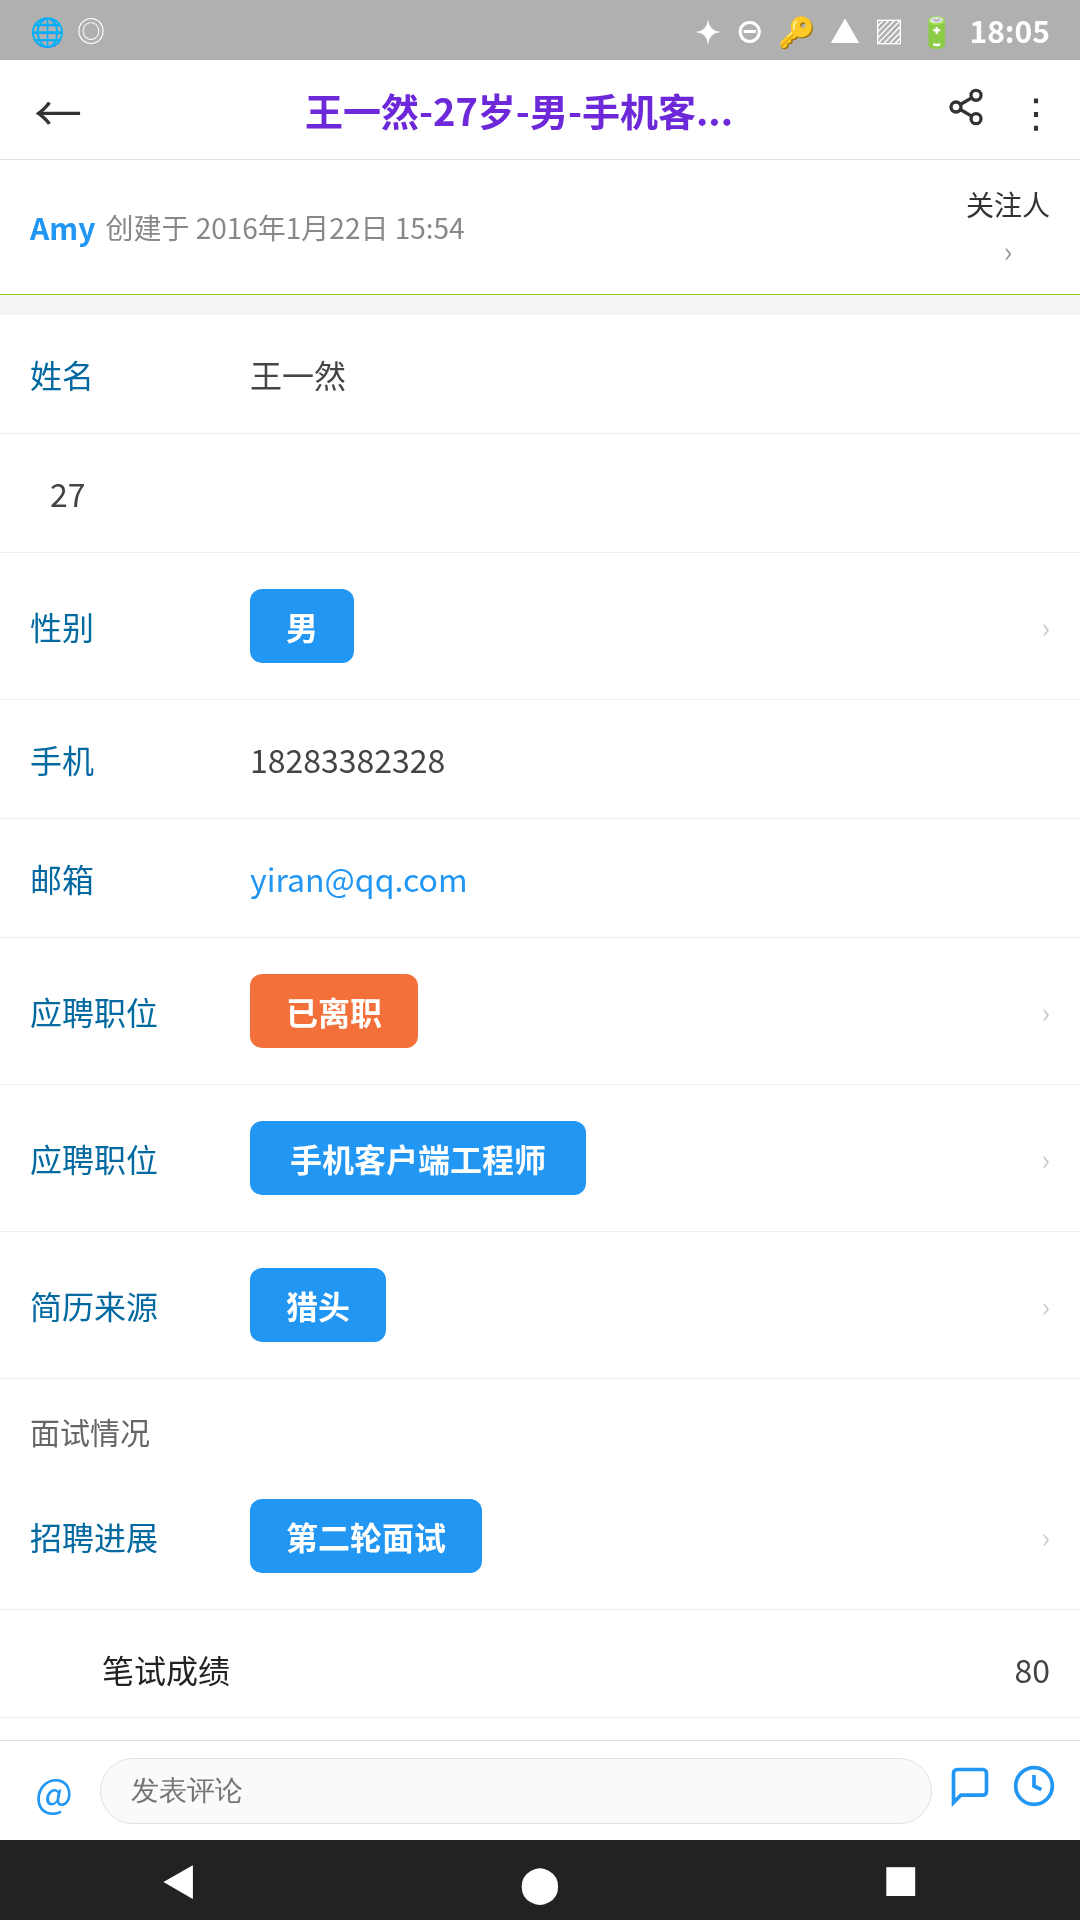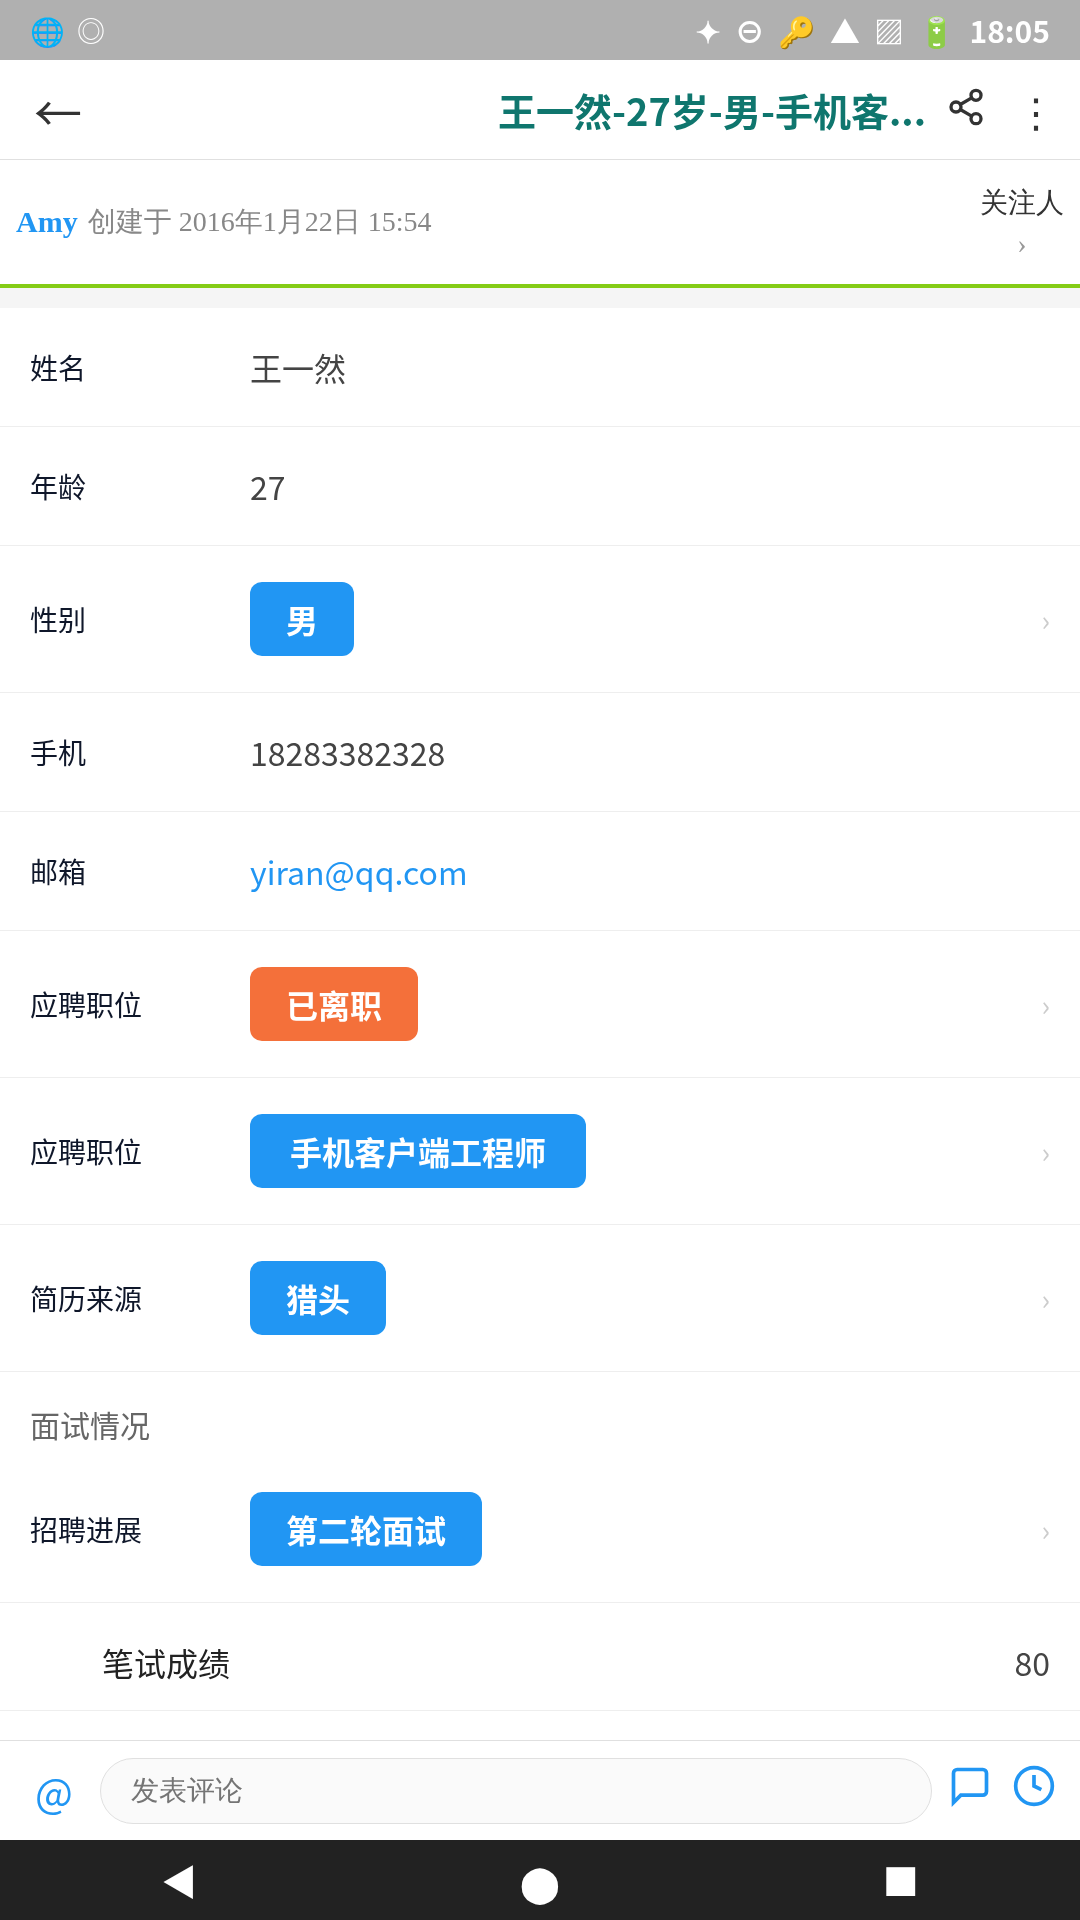--- a/index.html
+++ b/index.html
@@ -51,43 +51,42 @@
     .toolbar-back {
       font-size: 48px;
       color: #333;
       cursor: pointer;
       padding: 10px;
     }
     .toolbar-title {
       flex: 1;
       font-size: 38px;
       font-weight: bold;
-      color: #0f766e;
-      text-align: right;
+      color: #6d28d9;
+      text-align: center;
     }
     .toolbar-icons {
       display: flex;
       gap: 30px;
       align-items: center;
     }
     .toolbar-icon {
       font-size: 40px;
       color: #333;
       cursor: pointer;
     }
 
     
     .sub-header {
       background: white;
-      padding: 24px 16px;
+      padding: 24px 30px;
       display: flex;
       align-items: center;
       justify-content: space-between;
-      border-bottom: 4px solid #84cc16;
-      font-family: Liberation Serif, serif;
+      border-bottom: 1px solid #84cc16;
     }
     .sub-header-left {
       display: flex;
       align-items: center;
       gap: 10px;
       font-size: 28px;
       color: #888;
     }
     .sub-header-name {
       color: #2196F3;
@@ -116,22 +115,22 @@
     }
 
     .field-row {
       display: flex;
       align-items: center;
       padding: 36px 30px;
       border-bottom: 1px solid #eee;
       min-height: 100px;
     }
     .field-label {
-      font-size: 28px;
-      color: #0f172a;
+      font-size: 32px;
+      color: #0369a1;
       width: 200px;
       flex-shrink: 0;
     }
     .field-value {
       flex: 1;
       font-size: 32px;
       color: #444;
       padding-left: 20px;
     }
     .field-value.blue-link {
@@ -271,21 +270,20 @@
 </div>
 
 <div class="content">
 
   <div class="field-row">
     <span class="field-label">姓名</span>
     <span class="field-value">王一然</span>
   </div>
 
   <div class="field-row">
-    <span class="field-label">年龄</span>
     <span class="field-value">27</span>
   </div>
 
   <div class="field-row">
     <span class="field-label">性别</span>
     <span class="field-value">
       <span class="tag tag-blue">男</span>
     </span>
     <span class="field-chevron">›</span>
   </div>

